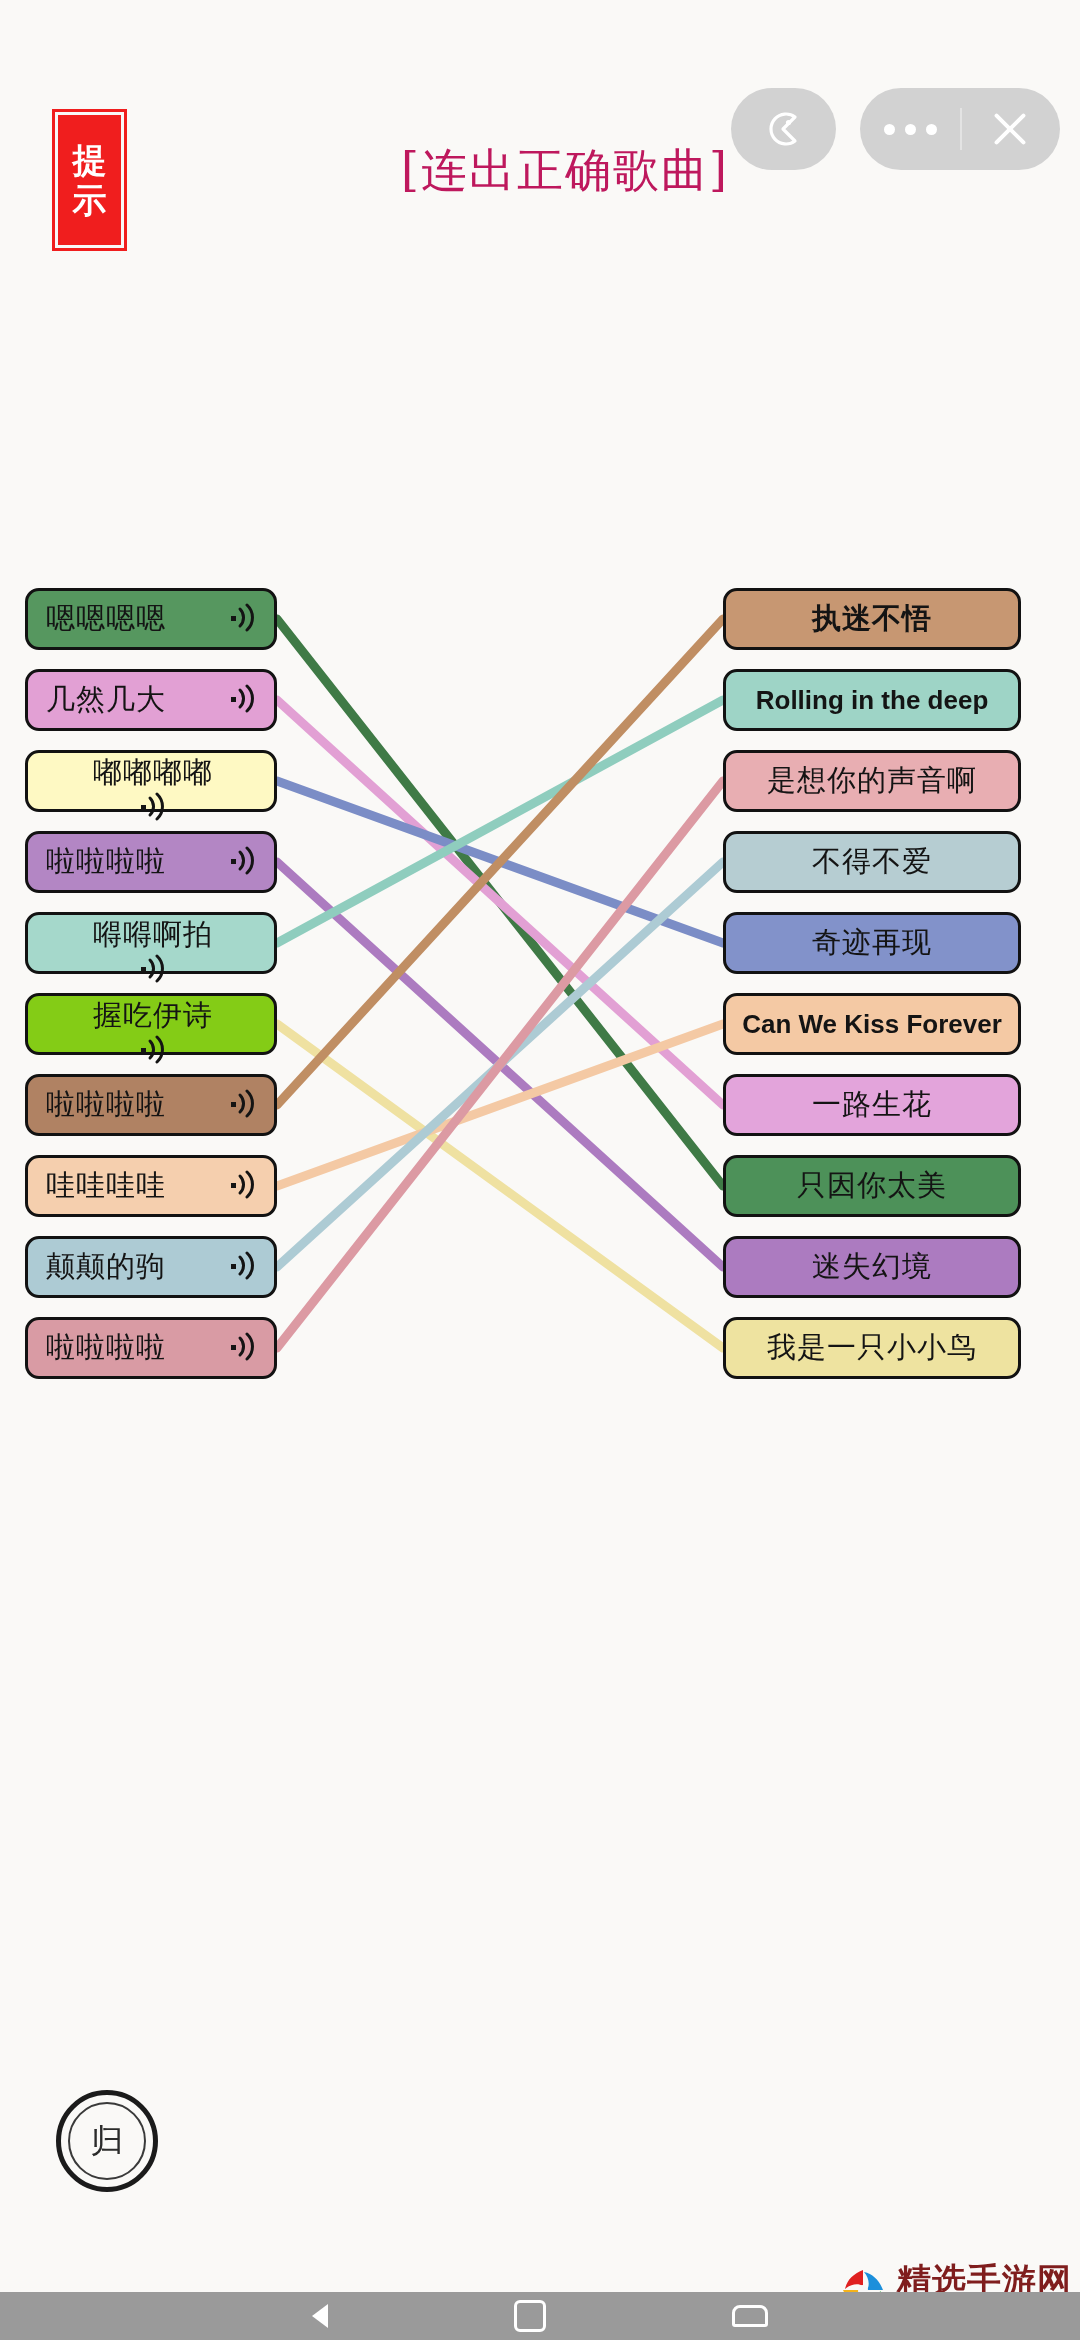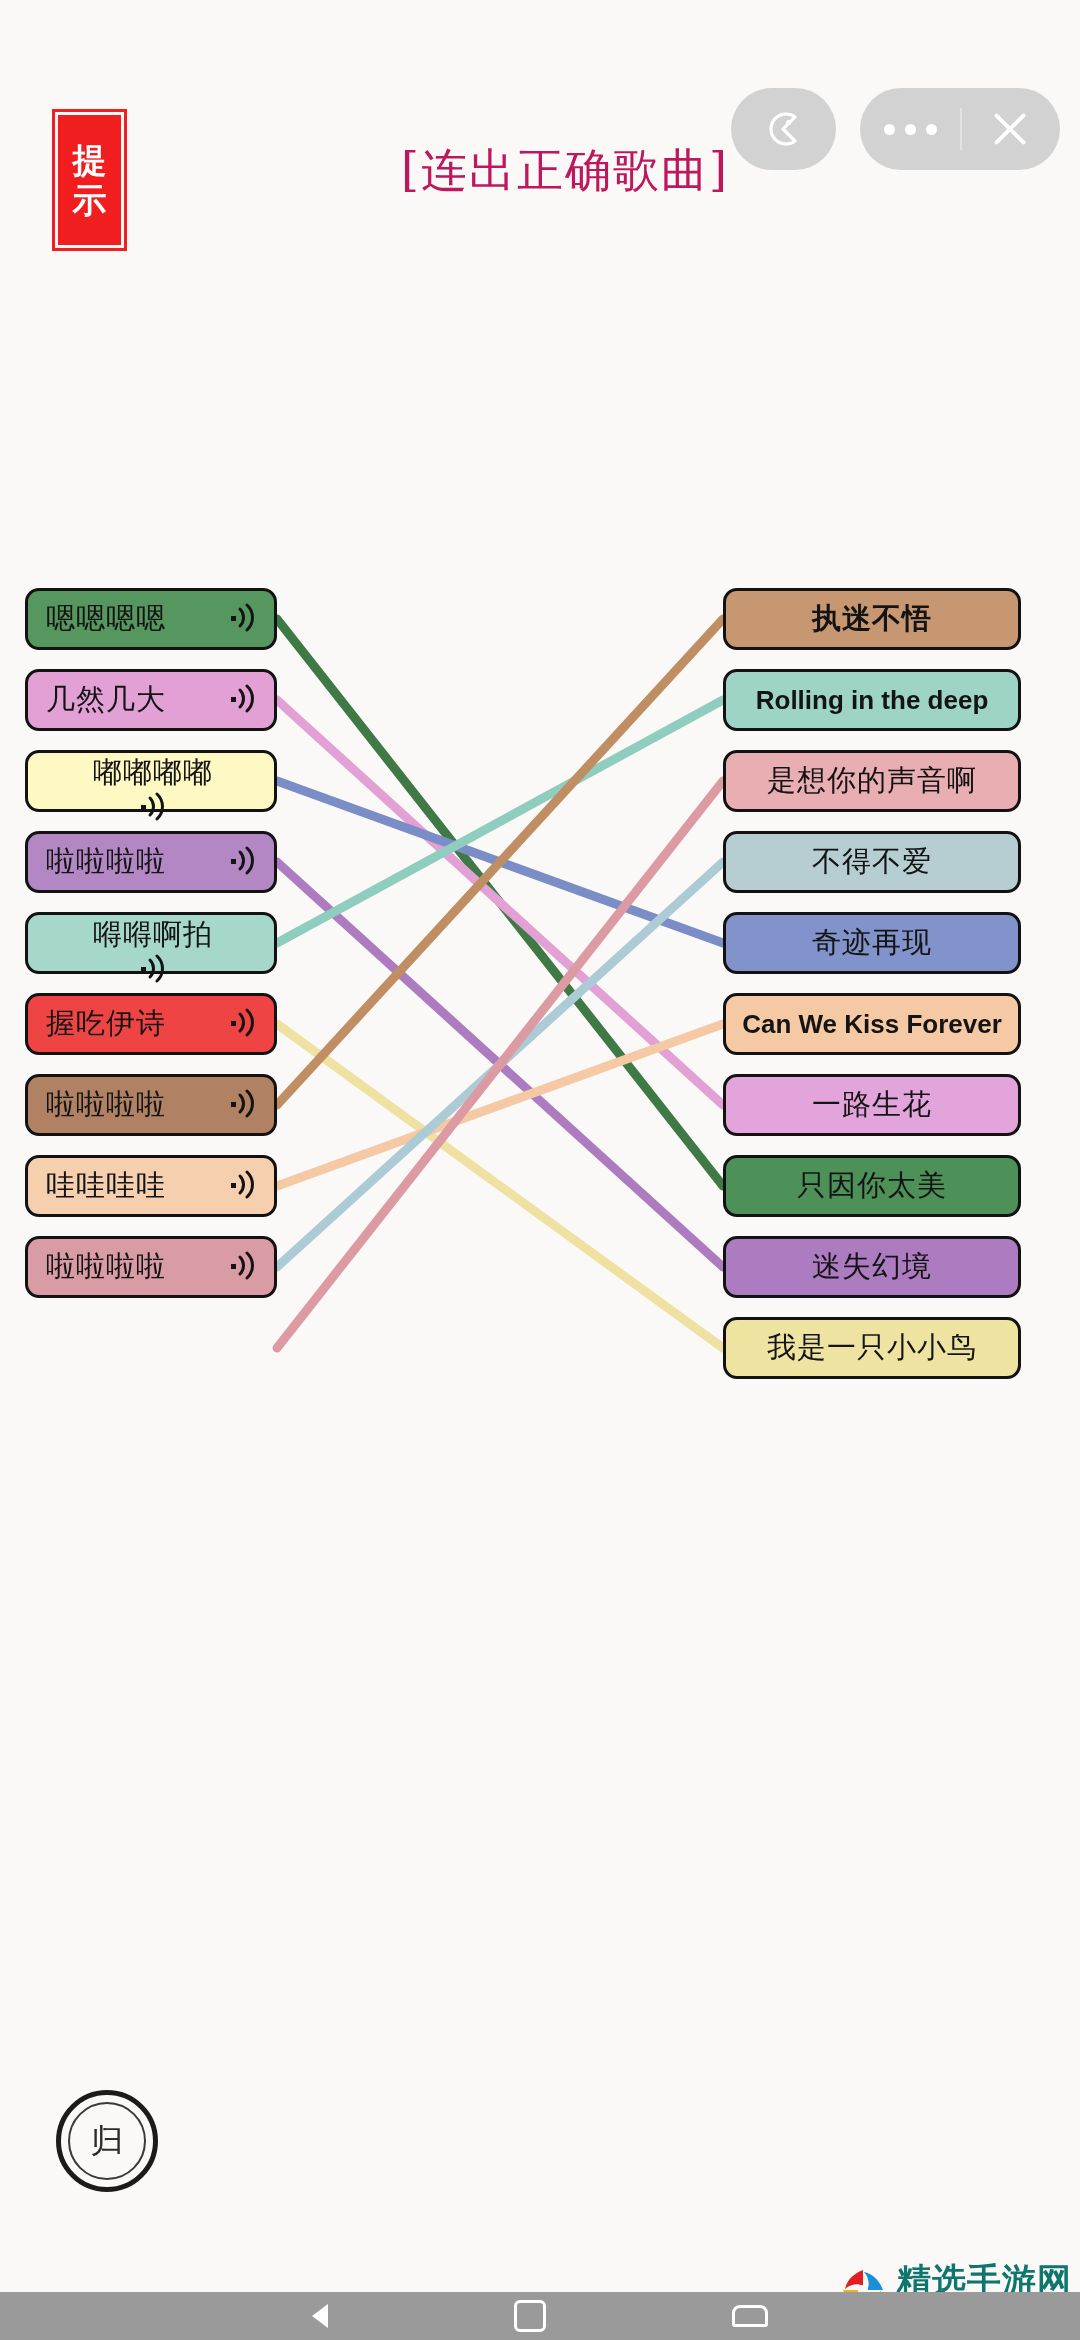--- a/index.html
+++ b/index.html
@@ -78,21 +78,21 @@
   .return-btn .inner{
     width:74px;height:74px;border-radius:50%;border:2px solid #3a3a3a;
     display:flex;align-items:center;justify-content:center;
     font-family:"DejaVu Serif","Liberation Serif",serif;font-size:33px;color:#2b2b2b;
   }
 
   
   .watermark{position:absolute;right:8px;bottom:24px;display:flex;align-items:flex-end;gap:8px;}
   .wm-logo{width:52px;height:52px;position:relative;flex:0 0 auto;}
   .wm-text{display:flex;flex-direction:column;align-items:center;}
-  .wm-name{font-size:34px;font-weight:700;color:#0f766e;letter-spacing:1px;line-height:1;}
+  .wm-name{font-size:34px;font-weight:700;color:#7f1d1d;letter-spacing:1px;line-height:1;}
   .wm-url{display:flex;align-items:center;gap:6px;font-size:13px;color:#2a2a2a;margin-top:4px;letter-spacing:1px;}
   .wm-url .bar{display:block;width:22px;height:2px;background:#2a2a2a;}
 
   
   .navbar{position:absolute;left:0;bottom:0;width:1080px;height:48px;background:#9a9a9a;
     display:flex;align-items:center;justify-content:space-around;}
   .nav-ico{width:34px;height:22px;}
   .nav-back{width:0;height:0;border-top:12px solid transparent;border-bottom:12px solid transparent;border-right:16px solid #fff;}
   .nav-home{width:26px;height:26px;border:3px solid #fff;border-radius:6px;}
   .nav-recent{width:30px;height:16px;border:3px solid #fff;border-radius:8px 8px 3px 3px;}
@@ -188,21 +188,21 @@
       <div class="opt" style="background: rgb(165, 216, 203); flex-direction: column;">
         <span class="lbl">嘚嘚啊拍</span>
         <span class="sound">
           <svg width="34" height="30" viewBox="0 0 34 30">
             <path d="M5 14 L5 19 L10 19 L10 14 Z" fill="#141414"></path>
             <path d="M14 7 A12 12 0 0 1 14 24" fill="none" stroke="#141414" stroke-width="3" stroke-linecap="round"></path>
             <path d="M21 3 A17 17 0 0 1 21 28" fill="none" stroke="#141414" stroke-width="3" stroke-linecap="round"></path>
           </svg>
         </span>
       </div>
-      <div class="opt" style="background: #ef4444;">
+      <div class="opt" style="background: #84cc16; flex-direction: column;">
         <span class="lbl">握吃伊诗</span>
         <span class="sound">
           <svg width="34" height="30" viewBox="0 0 34 30">
             <path d="M5 14 L5 19 L10 19 L10 14 Z" fill="#141414"></path>
             <path d="M14 7 A12 12 0 0 1 14 24" fill="none" stroke="#141414" stroke-width="3" stroke-linecap="round"></path>
             <path d="M21 3 A17 17 0 0 1 21 28" fill="none" stroke="#141414" stroke-width="3" stroke-linecap="round"></path>
           </svg>
         </span>
       </div>
       <div class="opt" style="background: rgb(176, 130, 99);">
@@ -210,20 +210,30 @@
         <span class="sound">
           <svg width="34" height="30" viewBox="0 0 34 30">
             <path d="M5 14 L5 19 L10 19 L10 14 Z" fill="#141414"></path>
             <path d="M14 7 A12 12 0 0 1 14 24" fill="none" stroke="#141414" stroke-width="3" stroke-linecap="round"></path>
             <path d="M21 3 A17 17 0 0 1 21 28" fill="none" stroke="#141414" stroke-width="3" stroke-linecap="round"></path>
           </svg>
         </span>
       </div>
       <div class="opt" style="background: rgb(245, 207, 174);">
         <span class="lbl">哇哇哇哇</span>
+        <span class="sound">
+          <svg width="34" height="30" viewBox="0 0 34 30">
+            <path d="M5 14 L5 19 L10 19 L10 14 Z" fill="#141414"></path>
+            <path d="M14 7 A12 12 0 0 1 14 24" fill="none" stroke="#141414" stroke-width="3" stroke-linecap="round"></path>
+            <path d="M21 3 A17 17 0 0 1 21 28" fill="none" stroke="#141414" stroke-width="3" stroke-linecap="round"></path>
+          </svg>
+        </span>
+      </div>
+      <div class="opt" style="background: rgb(173, 203, 212);">
+        <span class="lbl">颠颠的驹</span>
         <span class="sound">
           <svg width="34" height="30" viewBox="0 0 34 30">
             <path d="M5 14 L5 19 L10 19 L10 14 Z" fill="#141414"></path>
             <path d="M14 7 A12 12 0 0 1 14 24" fill="none" stroke="#141414" stroke-width="3" stroke-linecap="round"></path>
             <path d="M21 3 A17 17 0 0 1 21 28" fill="none" stroke="#141414" stroke-width="3" stroke-linecap="round"></path>
           </svg>
         </span>
       </div>
       <div class="opt" style="background: rgb(217, 155, 164);">
         <span class="lbl">啦啦啦啦</span>

